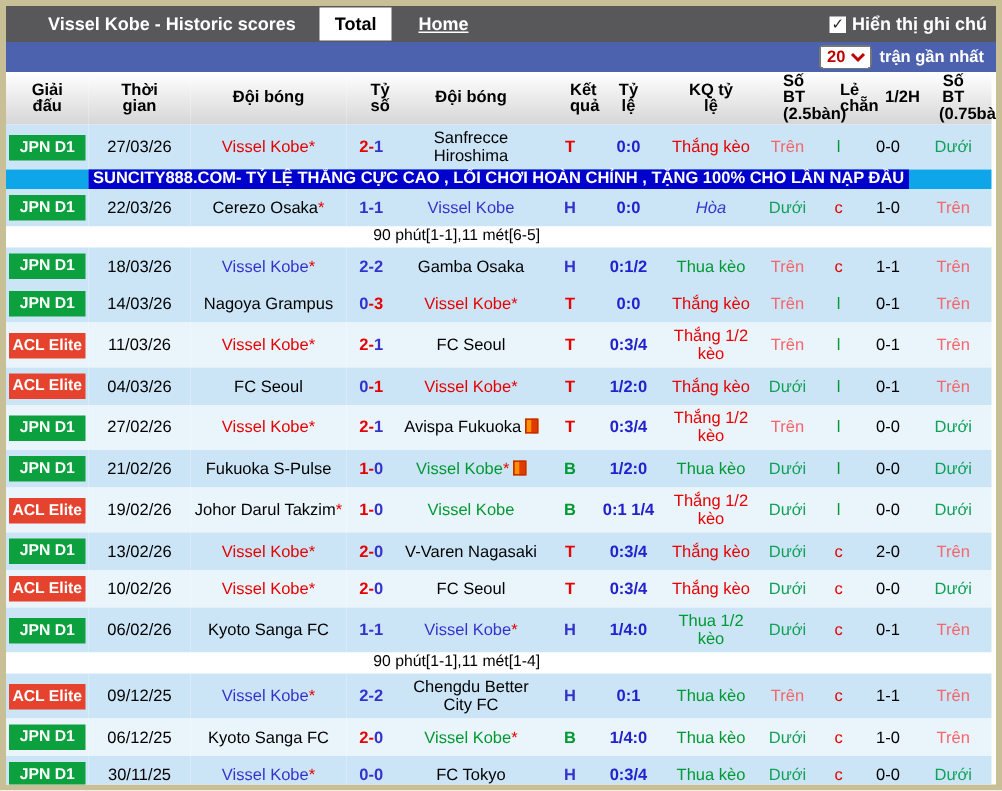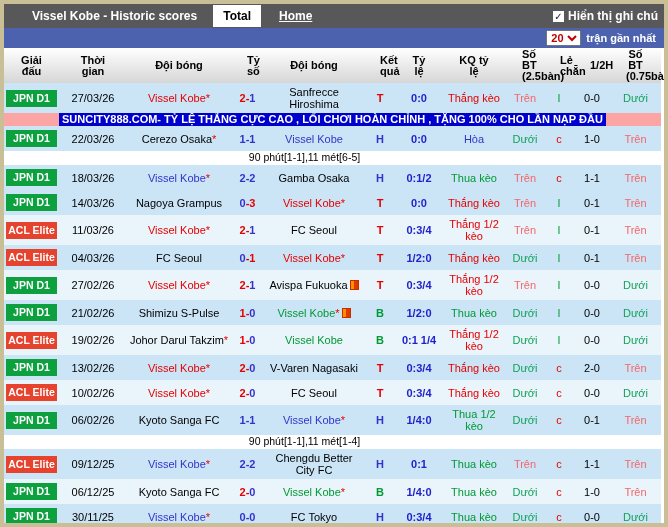--- a/index.html
+++ b/index.html
@@ -37,21 +37,21 @@
   table{border-collapse:collapse;table-layout:fixed;width:657px;font-size:11px;text-align:center;}
   thead th{
     background:linear-gradient(#ffffff,#d6d6d6);
     font-weight:bold;font-size:11px;line-height:11px;height:26px;padding:1px 16px;
     color:#000;font-family:"Liberation Sans","DejaVu Sans",sans-serif;
   }
   td{padding:3px 1px;line-height:12px;vertical-align:middle;word-wrap:break-word;}
   tr.odd{background:#CBE5F6;}
   tr.even{background:#EAF4FB;}
   tr.note td{background:#fff;font-size:10.5px;line-height:13px;padding:0 56px 1px 0;color:#000;}
-  tr.adrow td{background:#fca5a5;padding:0;line-height:13px;text-align:left;}
+  tr.adrow td{background:#0ea5e9;padding:0;line-height:13px;text-align:left;}
   .ad-link{
     display:inline-block;background:#0000CC;color:#fff;font-weight:bold;font-size:11px;
     padding:0 3px;white-space:nowrap;cursor:pointer;
   }
   .badge{display:block;margin:1px;padding:3px 0;color:#fff;font-weight:bold;font-size:10.5px;line-height:11px;}
   .bg-g{background:#0CA13E;}
   .bg-r{background:#E6432E;}
   .bold{font-weight:bold;}
   .card{
     display:inline-block;width:9px;height:10px;vertical-align:-1px;margin-left:2px;
@@ -134,21 +134,21 @@
         <tr class="odd">
           <td>
             <span class="badge bg-g">JPN D1</span>
           </td>
           <td>22/03/26</td>
           <td><span style="color: rgb(0, 0, 0);">Cerezo Osaka</span><span class="star">*</span></td>
           <td class="bold"><span style="color: rgb(51, 51, 204);">1</span><span style="color: rgb(51, 51, 204);">-</span><span style="color: rgb(51, 51, 204);">1</span></td>
           <td><span style="color: rgb(51, 51, 204);">Vissel Kobe</span></td>
           <td class="bold" style="color: rgb(51, 51, 204);">H</td>
           <td class="bold" style="color: rgb(34, 34, 204);">0:0</td>
-          <td style="color: rgb(51, 51, 204);">Hòa</td>
+          <td style="color: rgb(51, 51, 204); font-style: italic;">Hòa</td>
           <td style="color: rgb(18, 161, 89);">Dưới</td>
           <td style="color: rgb(230, 0, 0);">c</td>
           <td>1-0</td>
           <td style="color: rgb(244, 102, 108);">Trên</td>
         </tr>
         <tr class="note">
           <td colspan="12">90 phút[1-1],11 mét[6-5]</td>
         </tr>
         <tr class="odd">
           <td>
@@ -228,21 +228,21 @@
           <td style="color: rgb(244, 102, 108);">Trên</td>
           <td style="color: rgb(0, 153, 51);">l</td>
           <td>0-0</td>
           <td style="color: rgb(18, 161, 89);">Dưới</td>
         </tr>
         <tr class="odd">
           <td>
             <span class="badge bg-g">JPN D1</span>
           </td>
           <td>21/02/26</td>
-          <td><span style="color: rgb(0, 0, 0);">Shimizu S-Pulse</span></td>
+          <td><span style="color: rgb(0, 0, 0);">Fukuoka S-Pulse</span></td>
           <td class="bold"><span style="color: rgb(230, 0, 0);">1</span><span style="color: rgb(230, 0, 0);">-</span><span style="color: rgb(51, 51, 204);">0</span></td>
           <td><span style="color: rgb(0, 153, 51);">Vissel Kobe</span><span class="star">*</span><span class="card"></span></td>
           <td class="bold" style="color: rgb(0, 153, 51);">B</td>
           <td class="bold" style="color: rgb(34, 34, 204);">1/2:0</td>
           <td style="color: rgb(0, 153, 51);">Thua kèo</td>
           <td style="color: rgb(18, 161, 89);">Dưới</td>
           <td style="color: rgb(0, 153, 51);">l</td>
           <td>0-0</td>
           <td style="color: rgb(18, 161, 89);">Dưới</td>
         </tr>

